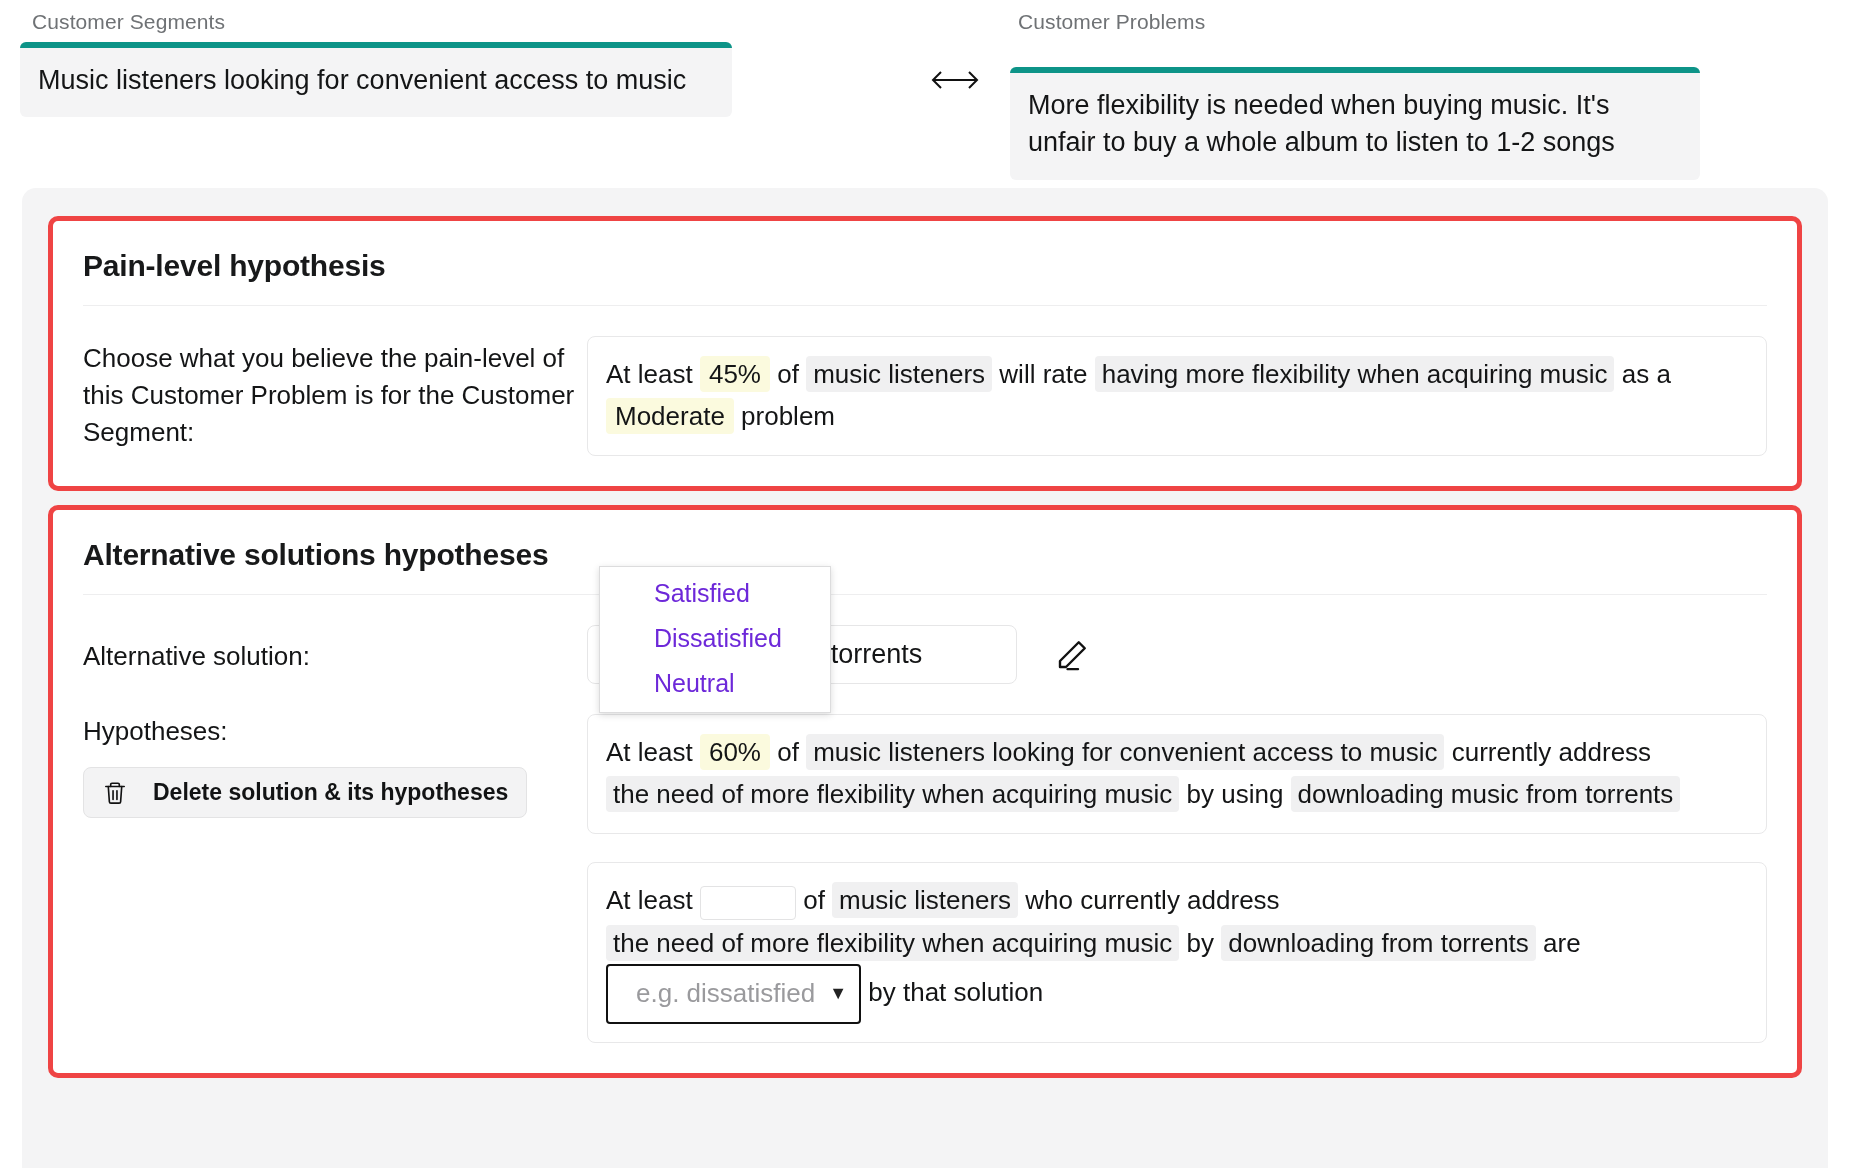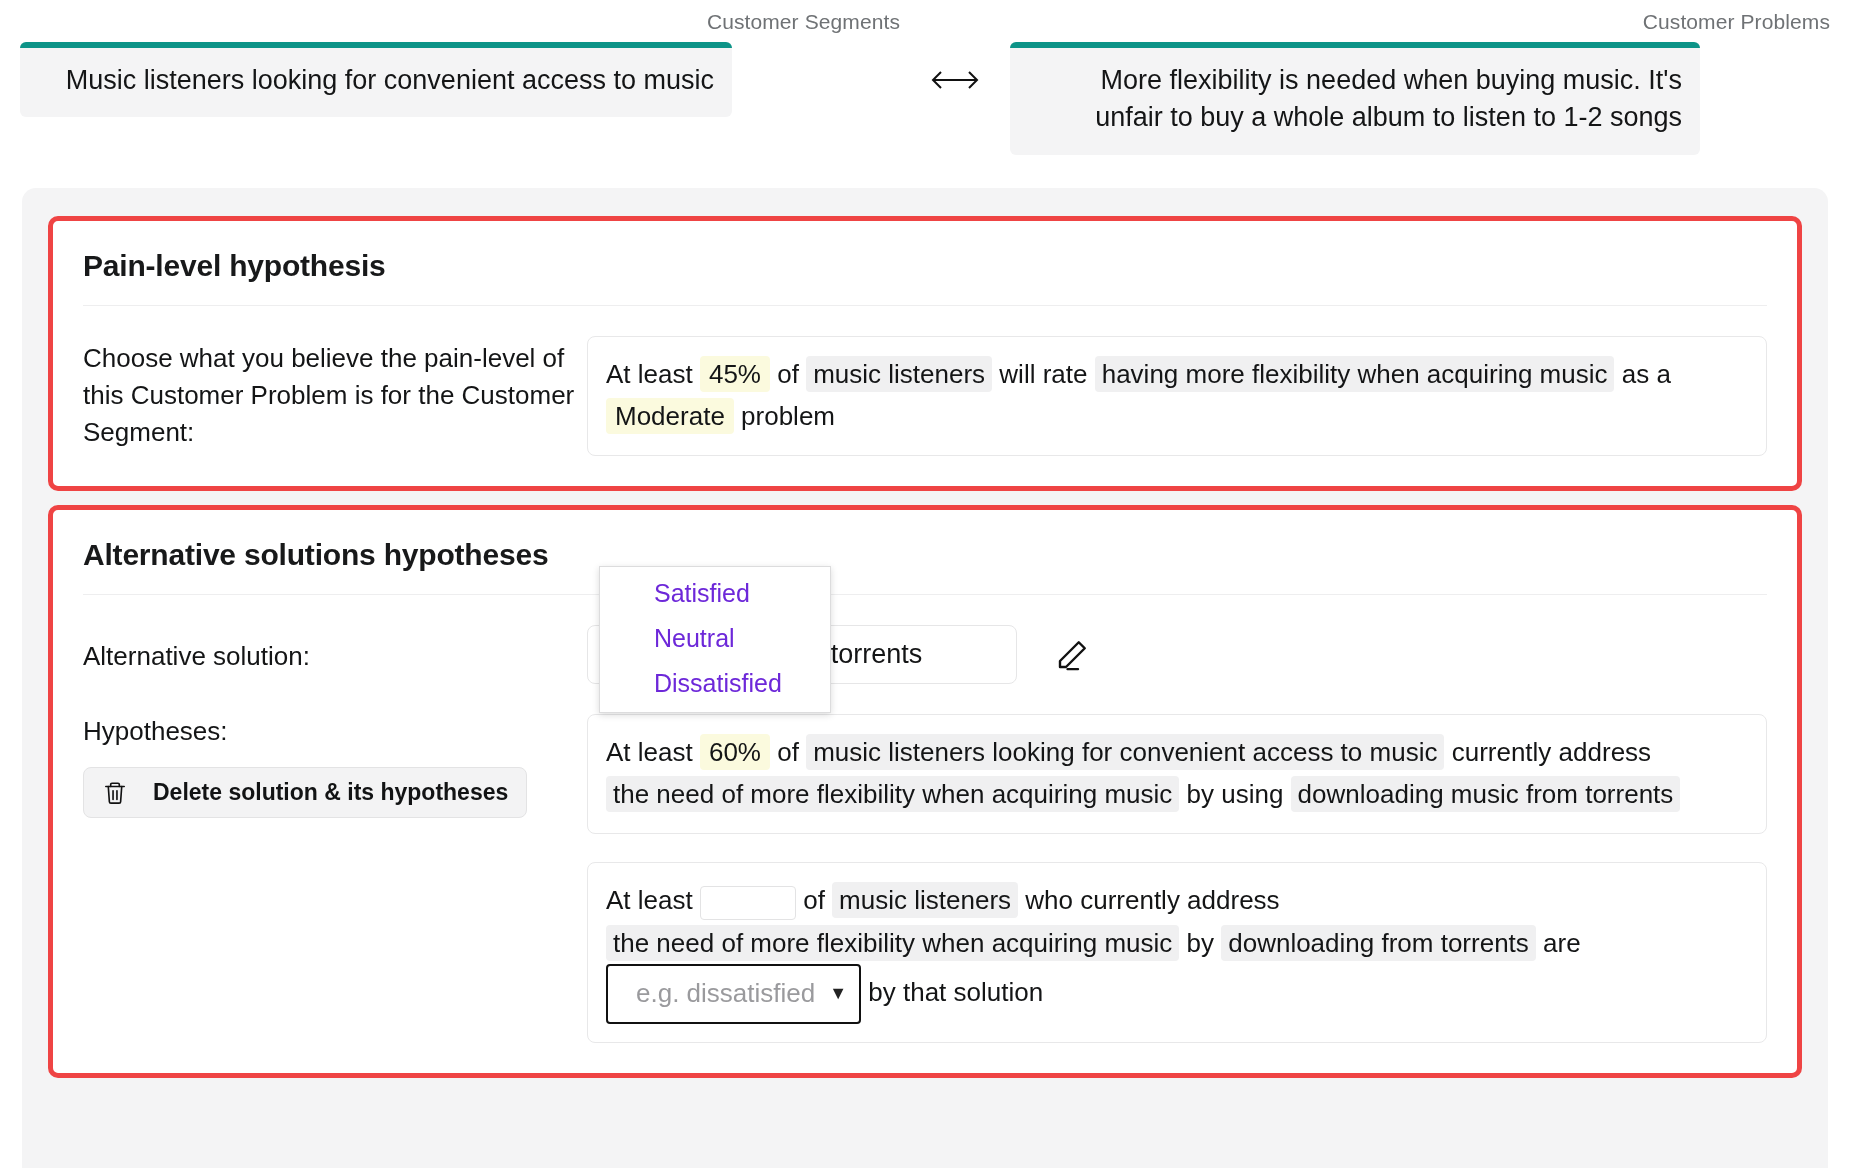--- a/index.html
+++ b/index.html
@@ -10,21 +10,21 @@
     color: #18191a;
     overflow: hidden;
   }
   .page { position: relative; width: 1850px; height: 1168px; }
 
   
   .top-row {
     position: absolute; top: 0; left: 0; width: 1850px;
     display: flex; align-items: flex-start;
   }
-  .top-col { position: relative; text-align: right; }
+  .top-col { position: relative; }
   .top-col.seg  { width: 900px; padding: 0 0 0 20px; }
   .top-col.arrow{ width: 110px; display: flex; align-items: center; justify-content: center; height: 160px; }
   .top-col.prob { width: 820px; }
 
   .col-label {
     font-size: 21px; color: #6f7275; letter-spacing: .1px;
     padding: 10px 0 8px 12px;
   }
   .top-col.prob .col-label { padding-left: 8px; }
 
@@ -170,21 +170,21 @@
     <div class="top-col arrow">
       <svg class="swap-icon" viewBox="0 0 56 30" fill="none" stroke="#111" stroke-width="2">
         <line x1="6" y1="15" x2="50" y2="15"></line>
         <polyline points="14,7 6,15 14,23"></polyline>
         <polyline points="42,7 50,15 42,23"></polyline>
       </svg>
     </div>
 
     <div class="top-col prob">
       <div class="col-label">Customer Problems</div>
-      <div class="chip prob" style="--accent: #0d9488; border-top-color: rgb(13, 148, 136);">
+      <div class="chip prob" style="--accent: #0d9488; border-top-color: rgb(13, 148, 136); margin-top: 25px;">
         <span>More flexibility is needed when buying music. It's unfair to buy a whole album to listen to 1-2 songs</span>
       </div>
     </div>
   </div>
 
   <div class="panel">
 
     <div class="card">
       <div class="card-title">Pain-level hypothesis</div>
       <div class="divider"></div>
@@ -262,22 +262,22 @@
             <span>are</span>
             <span class="select-box">
               <span>e.g. dissatisfied</span>
               <span class="caret">▼</span>
             </span>
             <span>by that solution</span>
           </div>
 
           <div class="dropdown">
             <div class="dropdown-item">Satisfied</div>
+            <div class="dropdown-item">Dissatisfied</div>
             <div class="dropdown-item">Neutral</div>
-            <div class="dropdown-item">Dissatisfied</div>
           </div>
 
         </div>
       </div>
     </div>
 
   </div>
 </div>
 
 </body></html>

